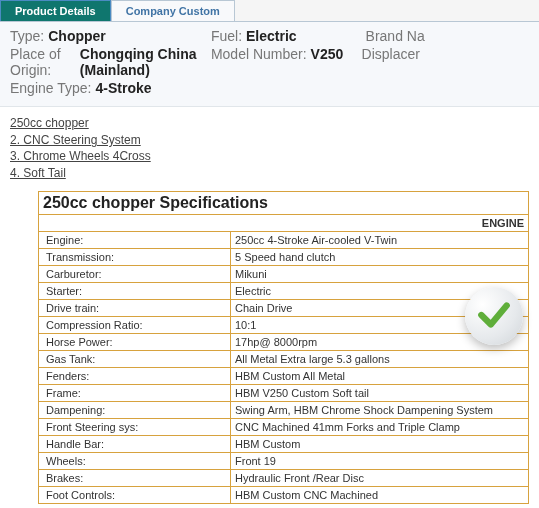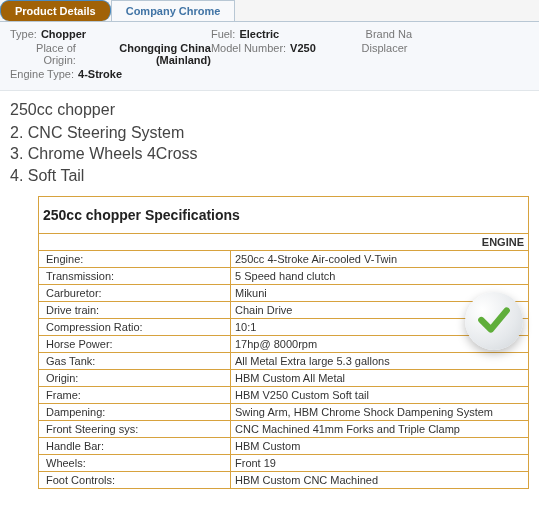--- a/index.html
+++ b/index.html
@@ -18,66 +18,65 @@
   }
   .tab {
     padding: 4px 14px;
     border: 1px solid #b8c7d4;
     border-bottom: none;
     font-size: 11px;
     font-weight: bold;
     cursor: pointer;
   }
   .tab.active {
-    background: #a16207;
+    background: #0f766e;
     color: #fff;
     border-color: #4a8bc2;
-    border-radius: 9px;
   }
   .tab.inactive {
     background: #f8f9fb;
     color: #4174a5;
   }
   .top-details {
     padding: 6px 10px 8px;
     background: #f6f8fb;
     border-bottom: 1px solid #e1e6ea;
   }
   .d-row {
     display: flex;
     margin-bottom: 2px;
-    font-size: 11px;
-    text-align: right;
+    font-size: 14px;
   }
   .d-cell {
     display: flex;
   }
   .d-label { color: #777; margin-right: 4px; }
   .d-value { color: #222; font-weight: bold; }
   .d-cell.c1 { width: 240px; }
   .d-cell.c2 { width: 180px; }
   .d-cell.c3 { width: 200px; white-space: nowrap; }
   .desc {
     padding: 8px 10px 10px;
-    font-size: 16px;
+    font-size: 12px;
     color: #444;
     line-height: 1.35;
+    text-decoration: underline;
   }
   .desc .title { margin-bottom: 1px; }
   .spec-wrap {
     margin: 0 10px 10px 38px;
     position: relative;
   }
   .spec-title {
-    font-size: 14px;
+    font-size: 16px;
     font-weight: bold;
     color: #222;
     border: 1px solid #d7a23e;
     border-bottom: none;
-    padding: 10px 4px;
+    padding: 2px 4px;
     background: #fff;
   }
   table.spec {
     width: 100%;
     border-collapse: collapse;
     border: 1px solid #d7a23e;
     font-size: 11px;
     color: #333;
   }
   table.spec th.sec {
@@ -106,21 +105,21 @@
     align-items: center;
     justify-content: center;
   }
   .check-badge svg { width: 38px; height: 38px; }
 </style>
 </head>
 <body>
 
 <div class="tabs">
   <div class="tab active">Product Details</div>
-  <div class="tab inactive">Company Chrome</div>
+  <div class="tab inactive">Company Custom</div>
 </div>
 
 <div class="top-details">
   <div class="d-row">
     <div class="d-cell c1">
       <span class="d-label">Type:</span>
       <span class="d-value">Chopper</span>
     </div>
     <div class="d-cell c2">
       <span class="d-label">Fuel:</span>
@@ -174,37 +173,41 @@
         </tr>
         <tr>
           <td class="k">Transmission:</td>
           <td>5 Speed hand clutch</td>
         </tr>
         <tr>
           <td class="k">Carburetor:</td>
           <td>Mikuni</td>
         </tr>
         <tr>
+          <td class="k">Starter:</td>
+          <td>Electric</td>
+        </tr>
+        <tr>
           <td class="k">Drive train:</td>
           <td>Chain Drive</td>
         </tr>
         <tr>
           <td class="k">Compression Ratio:</td>
           <td>10:1</td>
         </tr>
         <tr>
           <td class="k">Horse Power:</td>
           <td>17hp@ 8000rpm</td>
         </tr>
         <tr>
           <td class="k">Gas Tank:</td>
           <td>All Metal Extra large 5.3 gallons</td>
         </tr>
         <tr>
-          <td class="k">Origin:</td>
+          <td class="k">Fenders:</td>
           <td>HBM Custom All Metal</td>
         </tr>
         <tr>
           <td class="k">Frame:</td>
           <td>HBM V250 Custom Soft tail</td>
         </tr>
         <tr>
           <td class="k">Dampening:</td>
           <td>Swing Arm, HBM Chrome Shock Dampening System</td>
         </tr>
@@ -212,20 +215,24 @@
           <td class="k">Front Steering sys:</td>
           <td>CNC Machined 41mm Forks and Triple Clamp</td>
         </tr>
         <tr>
           <td class="k">Handle Bar:</td>
           <td>HBM Custom</td>
         </tr>
         <tr>
           <td class="k">Wheels:</td>
           <td>Front 19</td>
+        </tr>
+        <tr>
+          <td class="k">Brakes:</td>
+          <td>Hydraulic Front /Rear Disc</td>
         </tr>
         <tr>
           <td class="k">Foot Controls:</td>
           <td>HBM Custom CNC Machined</td>
         </tr>
       </tbody>
   </table>
 
   <div class="check-badge">
     <span>

